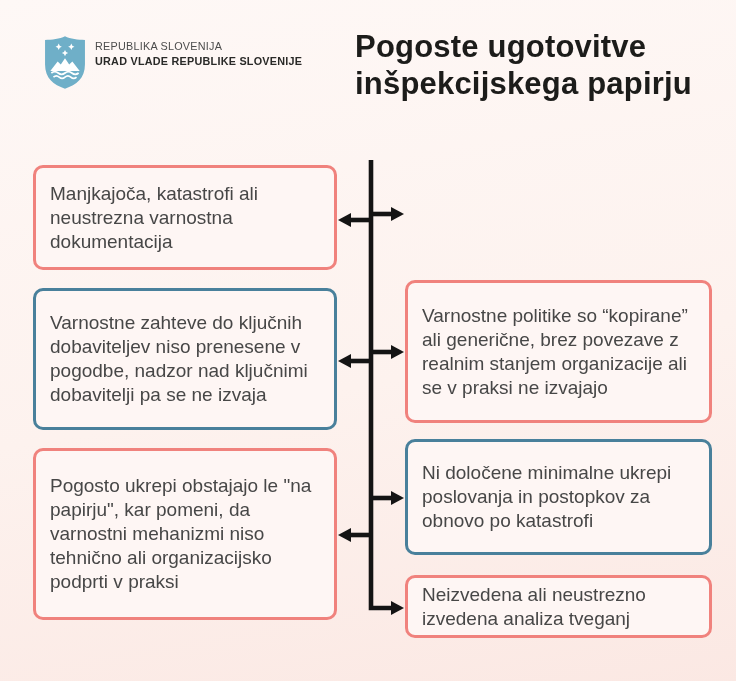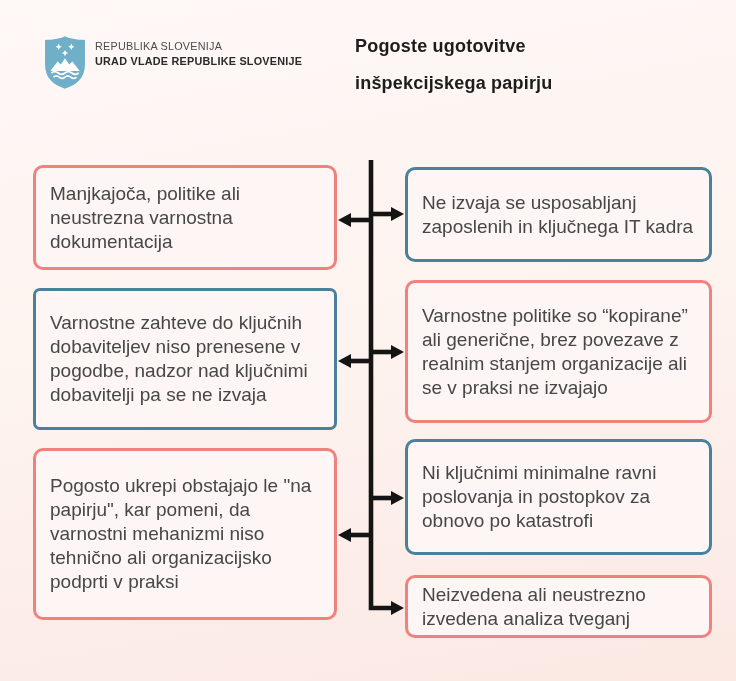--- a/index.html
+++ b/index.html
@@ -10,40 +10,40 @@
     font-family:"Liberation Sans","DejaVu Sans",sans-serif;
     overflow:hidden;
     padding-left:32px;
   }
   
   .logo-shield{position:absolute;left:44px;top:35px;width:42px;height:55px;}
   .logo-text{position:absolute;left:95px;top:39px;font-size:10.8px;line-height:14.5px;letter-spacing:.25px;color:#4c4c4c;}
   .logo-text .b{font-weight:bold;color:#2a2a28;}
   .title{
     position:absolute;left:355px;top:28px;width:360px;
-    font-size:18px;font-weight:bold;color:#1c1c1a;line-height:37px;
+    font-size:31px;font-weight:bold;color:#1c1c1a;line-height:37px;
     letter-spacing:.2px;
   }
   
   .connectors{position:absolute;left:0;top:0;width:736px;height:681px;pointer-events:none;}
   
   .box{
     position:absolute;
     box-sizing:border-box;
     display:flex;align-items:center;
     padding:8px 14px;
     border:3px solid;
     border-radius:10px;
     background:#fef6f4;
     font-size:19px;line-height:24px;color:#474747;
   }
   .box.pink{border-color:#f0827d;}
   .box.blue{border-color:#49809b;}
   .b-l1{left:33px;top:165px;width:304px;height:105px;}
-  .b-l2{left:33px;top:288px;width:304px;height:142px;border-radius:7px;}
+  .b-l2{left:33px;top:288px;width:304px;height:142px;}
   .b-l3{left:33px;top:448px;width:304px;height:172px;}
   .b-r1{left:405px;top:167px;width:307px;height:95px;}
   .b-r2{left:405px;top:280px;width:307px;height:143px;}
   .b-r3{left:405px;top:439px;width:307px;height:116px;}
   .b-r4{left:405px;top:575px;width:307px;height:63px;justify-content:center;}
 </style>
 </head>
 <body>
 
 <div class="page">
@@ -83,35 +83,32 @@
       <polygon points="351,213 351,227 338,220"></polygon>
       <polygon points="391,345 391,359 404,352"></polygon>
       <polygon points="351,354 351,368 338,361"></polygon>
       <polygon points="391,491 391,505 404,498"></polygon>
       <polygon points="351,528 351,542 338,535"></polygon>
       <polygon points="391,601 391,615 404,608"></polygon>
     </g>
   </svg>
 
   <div class="box pink b-l1">
-    <span>Manjkajoča, politike ali neustrezna varnostna dokumentacija</span>
+    <span>Manjkajoča, katastrofi ali neustrezna varnostna dokumentacija</span>
   </div>
   <div class="box blue b-l2">
     <span>Varnostne zahteve do ključnih dobaviteljev niso prenesene v pogodbe, nadzor nad ključnimi dobavitelji pa se ne izvaja</span>
   </div>
   <div class="box pink b-l3">
     <span>Pogosto ukrepi obstajajo le "na papirju", kar pomeni, da varnostni mehanizmi niso tehnično ali organizacijsko podprti v praksi</span>
   </div>
 
-  <div class="box blue b-r1">
-    <span>Ne izvaja se usposabljanj zaposlenih in ključnega IT kadra</span>
-  </div>
   <div class="box pink b-r2">
     <span>Varnostne politike so “kopirane” ali generične, brez povezave z realnim stanjem organizacije ali se v praksi ne izvajajo</span>
   </div>
   <div class="box blue b-r3">
-    <span>Ni ključnimi minimalne ravni poslovanja in postopkov za obnovo po katastrofi</span>
+    <span>Ni določene minimalne ukrepi poslovanja in postopkov za obnovo po katastrofi</span>
   </div>
   <div class="box pink b-r4">
     <span>Neizvedena ali neustrezno izvedena analiza tveganj</span>
   </div>
 
 </div>
 
 </body></html>

